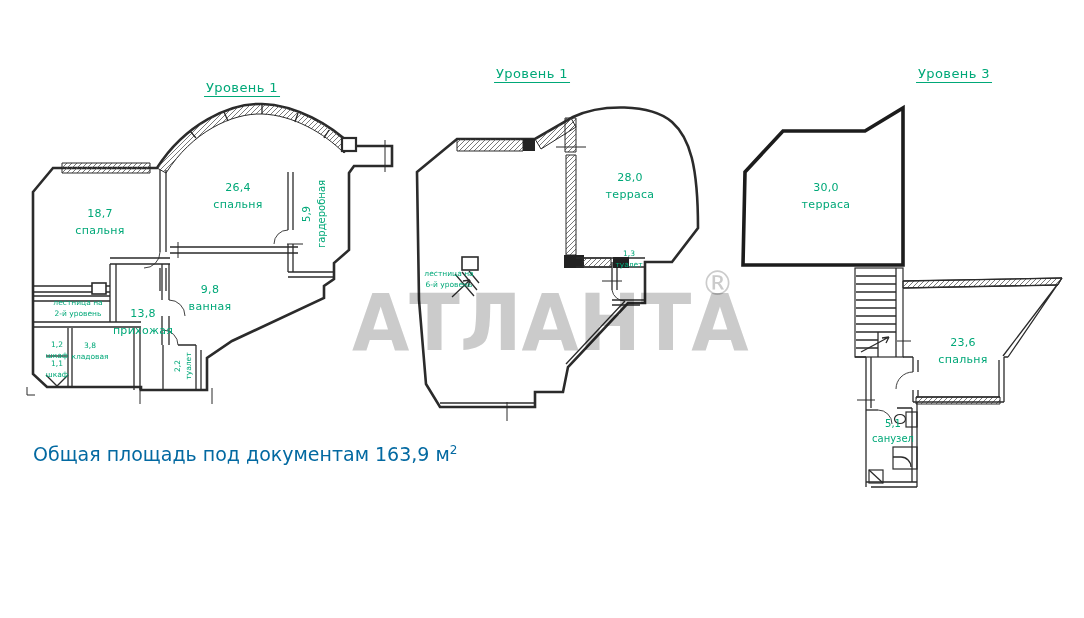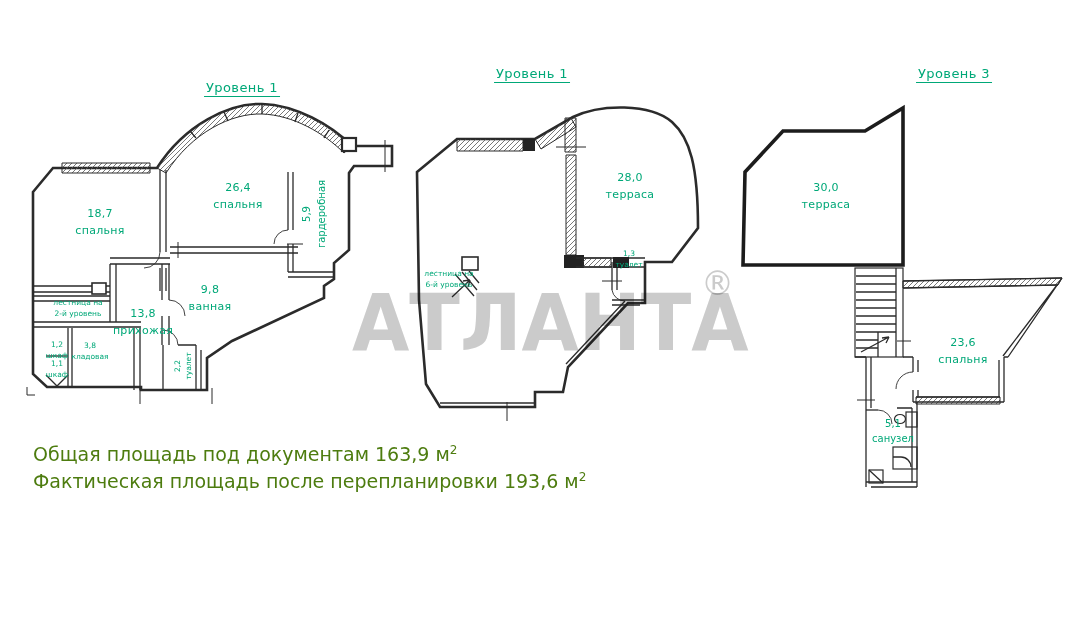--- a/index.html
+++ b/index.html
@@ -19,21 +19,21 @@
   .lvl-title{position:absolute;transform:translateX(-50%);color:#00a878;font-size:13px;
              letter-spacing:.4px;border-bottom:1.4px solid #00a878;padding:0 2px 1px;
              white-space:nowrap;z-index:3;}
   .lbl{position:absolute;color:#00a878;text-align:center;transform:translate(-50%,-50%);
        line-height:1.5;white-space:nowrap;z-index:3;}
   .lbl.vert{transform:translate(-50%,-50%) rotate(-90deg);}
   .lbl span{display:block;}
   .big{font-size:11px;letter-spacing:.3px;}
   .md{font-size:10px;}
   .sm{font-size:7.5px;line-height:1.45;}
-  .foot{position:absolute;left:33px;color:#4d7c0f;font-size:19px;white-space:nowrap;z-index:3;}
+  .foot{position:absolute;left:33px;color:#0369a1;font-size:19px;white-space:nowrap;z-index:3;}
   .foot sup{font-size:12px;}
   #watermark{position:absolute;left:352px;top:284px;font-size:78px;font-weight:bold;
              color:#c7c7c7;line-height:1;transform:scaleX(.95);transform-origin:left top;
              mix-blend-mode:multiply;opacity:.92;z-index:2;pointer-events:none;}
   #wm-reg{position:absolute;left:701px;top:264px;font-size:33px;color:#c7c7c7;
           mix-blend-mode:multiply;opacity:.92;z-index:2;pointer-events:none;}
 </style>
 </head>
 <body>
 
@@ -196,17 +196,14 @@
     <span>спальня</span>
   </div>
   <div class="lbl md" style="left:893px;top:431px;text-align:center;">
     <span>5,1</span>
     <span>санузел</span>
   </div>
 
   <div class="foot" style="top:443px;">
     <span>Общая площадь под документам 163,9 м</span><sup>2</sup>
   </div>
-  <div class="foot" style="top:470px;">
-    <span>Фактическая площадь после перепланировки 193,6 м</span><sup>2</sup>
-  </div>
 
 </div>
 
 </body></html>

